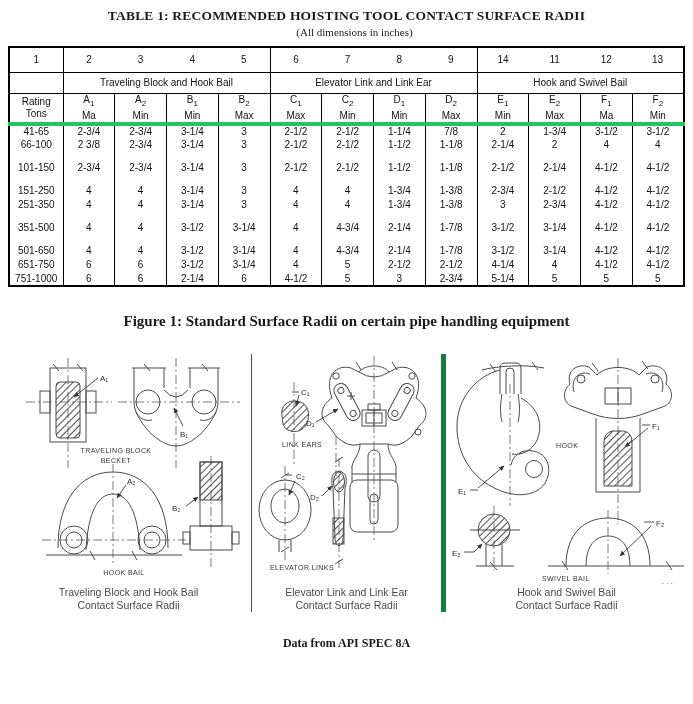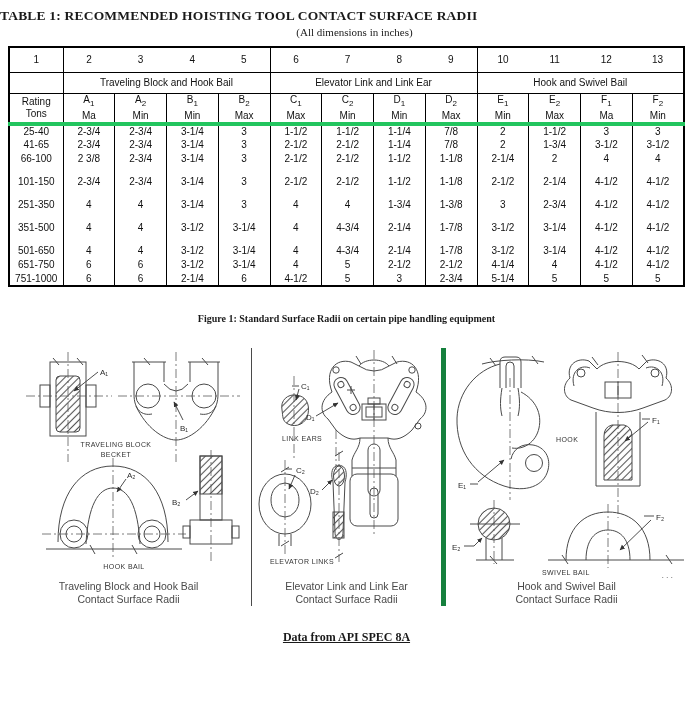--- a/index.html
+++ b/index.html
@@ -4,21 +4,21 @@
 <style>
   * { margin:0; padding:0; box-sizing:border-box; }
   html,body { background:#ffffff; }
   body {
     width:693px; height:704px; overflow:hidden;
     font-family:"Liberation Sans", sans-serif;
     color:#1a1a1a; position:relative;
   }
   
   .doc-title {
-    padding-top:8px; 
+    padding-top:8px; text-align:center;
     font-family:"Liberation Serif", serif;
     font-weight:bold; font-size:13.5px; letter-spacing:.2px;
   }
   .doc-subtitle {
     text-align:center; font-family:"Liberation Serif", serif;
     font-size:11px; margin-top:2px;padding-left:16px;
   }
   
   table.radii {
     border-collapse:collapse; table-layout:fixed;
@@ -36,21 +36,21 @@
   tr.grouprow td:last-child { border-right:none; }
   tr.subrow th { height:30px; border-right:1px solid #000; border-bottom:4px solid #22c55e; line-height:12px; }
   tr.subrow th:last-child { border-right:none; }
   tr.subrow sub { font-size:8px; }
   tbody td { border-right:1px solid #000; height:14px; }
   tbody td:last-child { border-right:none; }
   tbody tr.spacer td { height:9px; }
   
   .figure-title {
     margin-top:26px; text-align:center;
-    font-family:"Liberation Serif", serif; font-weight:bold; font-size:10px;
+    font-family:"Liberation Serif", serif; font-weight:bold; font-size:15px;
   }
   .figure-area {
     margin:24px 6px 0 6px; position:relative;
     display:flex; align-items:flex-end;
   }
   .panel { position:relative; }
   .panel.p1 { width:246px; border-right:1px solid #4a4a4a; }
   .panel.p2 { width:194px; border-right:5px solid #15803d; }
   .panel.p3 { width:241px; }
   .panel svg { display:block; }
@@ -58,21 +58,21 @@
     text-align:center; color:#4a4a4a; font-size:10.5px; line-height:13px;
     margin-top:4px;
   }
   .artifact {
     position:absolute; right:12px; bottom:26px;
     font-size:9px; color:#777; letter-spacing:2px;
   }
   
   .doc-footer {
     margin-top:24px; text-align:center;
-    font-family:"Liberation Serif", serif; font-weight:bold; font-size:12px;text-decoration:underline;
+    font-family:"Liberation Serif", serif; font-weight:bold; font-size:12px;
   }
   
   .ln   { stroke:#4a4a4a; stroke-width:1; fill:none; }
   .cl   { stroke:#5a5a5a; stroke-width:.8; fill:none; stroke-dasharray:9 3 2 3; }
   .ldr  { stroke:#3a3a3a; stroke-width:.9; fill:none; }
   .dlab { font-family:"Liberation Sans", sans-serif; font-size:8px; fill:#2a2a2a; }
   .dtxt { font-family:"Liberation Sans", sans-serif; font-size:7px; fill:#333; letter-spacing:.4px; text-anchor:middle; }
   .dtxt2{ font-family:"Liberation Sans", sans-serif; font-size:7px; fill:#333; letter-spacing:.4px; }
 </style>
 </head>
@@ -101,21 +101,21 @@
     <tr class="numrow">
       <td class="gb">1</td>
       <td>2</td>
       <td>3</td>
       <td>4</td>
       <td class="gb">5</td>
       <td>6</td>
       <td>7</td>
       <td>8</td>
       <td class="gb">9</td>
-      <td>10</td>
+      <td>14</td>
       <td>11</td>
       <td>12</td>
       <td>13</td>
     </tr>
     <tr class="grouprow">
       <td></td>
       <td colspan="4">Traveling Block and Hook Bail</td>
       <td colspan="4">Elevator Link and Link Ear</td>
       <td colspan="4">Hook and Swivel Bail</td>
     </tr>
@@ -130,35 +130,20 @@
       <th><span>D</span><sub>1</sub><br><span>Min</span></th>
       <th><span>D</span><sub>2</sub><br><span>Max</span></th>
       <th><span>E</span><sub>1</sub><br><span>Min</span></th>
       <th><span>E</span><sub>2</sub><br><span>Max</span></th>
       <th><span>F</span><sub>1</sub><br><span>Ma</span></th>
       <th><span>F</span><sub>2</sub><br><span>Min</span></th>
     </tr>
   </thead>
   <tbody>
       <tr>
-        <td>25-40</td>
-        <td>2-3/4</td>
-        <td>2-3/4</td>
-        <td>3-1/4</td>
-        <td>3</td>
-        <td>1-1/2</td>
-        <td>1-1/2</td>
-        <td>1-1/4</td>
-        <td>7/8</td>
-        <td>2</td>
-        <td>1-1/2</td>
-        <td>3</td>
-        <td>3</td>
-      </tr>
-      <tr>
         <td>41-65</td>
         <td>2-3/4</td>
         <td>2-3/4</td>
         <td>3-1/4</td>
         <td>3</td>
         <td>2-1/2</td>
         <td>2-1/2</td>
         <td>1-1/4</td>
         <td>7/8</td>
         <td>2</td>
@@ -218,20 +203,35 @@
         <td></td>
         <td></td>
         <td></td>
         <td></td>
         <td></td>
         <td></td>
         <td></td>
         <td></td>
         <td></td>
         <td></td>
+      </tr>
+      <tr>
+        <td>151-250</td>
+        <td>4</td>
+        <td>4</td>
+        <td>3-1/4</td>
+        <td>3</td>
+        <td>4</td>
+        <td>4</td>
+        <td>1-3/4</td>
+        <td>1-3/8</td>
+        <td>2-3/4</td>
+        <td>2-1/2</td>
+        <td>4-1/2</td>
+        <td>4-1/2</td>
       </tr>
       <tr>
         <td>251-350</td>
         <td>4</td>
         <td>4</td>
         <td>3-1/4</td>
         <td>3</td>
         <td>4</td>
         <td>4</td>
         <td>1-3/4</td>

